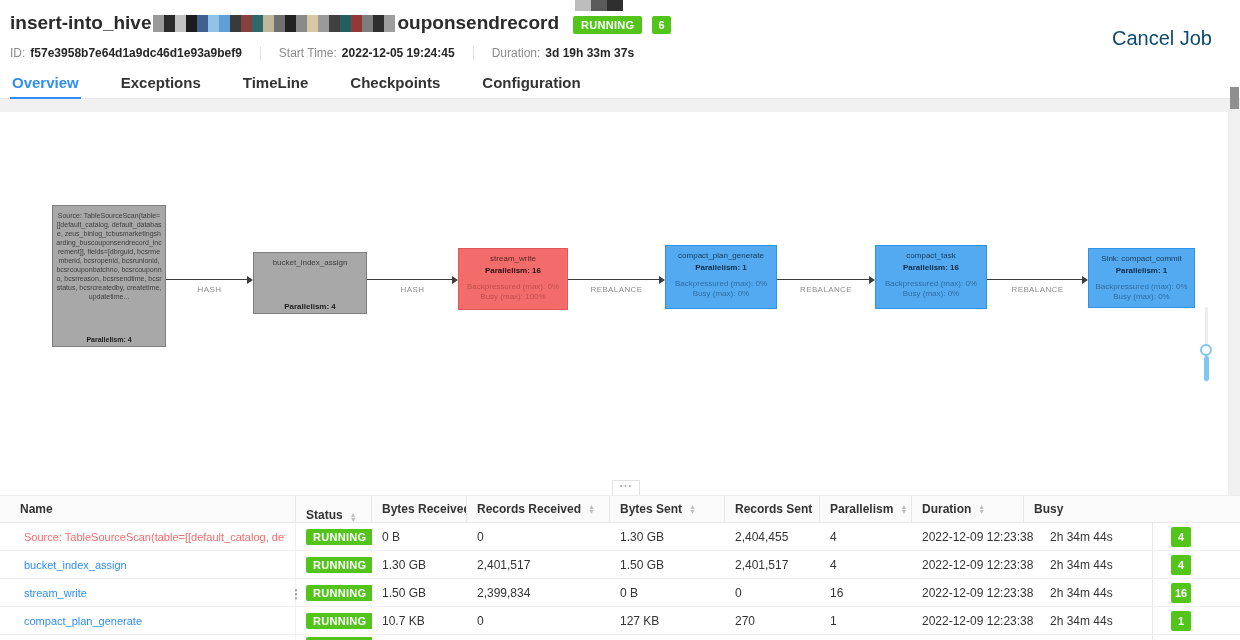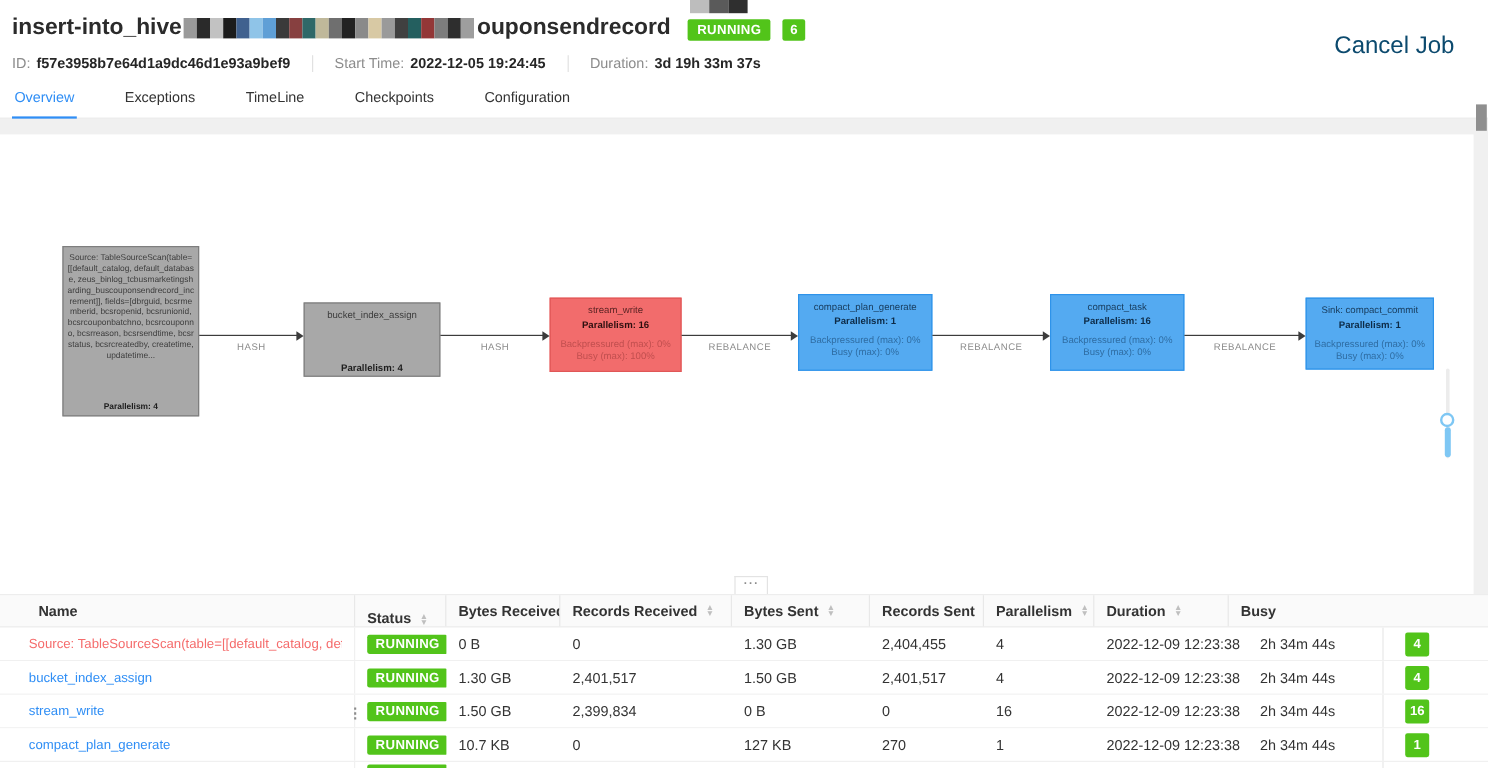--- a/index.html
+++ b/index.html
@@ -19,21 +19,21 @@
   .badge.count { padding:3px 6px; margin-left:10px; }
   .cancel-link { position:absolute; top:27px; right:28px; font-size:20px; color:#0c4a6e; cursor:pointer; }
 
   .meta-row { position:absolute; top:46px; left:10px; display:flex; align-items:center; font-size:12px; color:#8c8c8c; }
   .meta-row b { color:#262626; font-weight:700; margin-left:5px; }
   .meta-sep { display:inline-block; width:1px; height:14px; background:#e1e1e1; margin:0 18px; }
 
   
   .tabs { position:absolute; top:70px; left:0; width:1240px; height:29px;
     border-bottom:1px solid #e9e9e9; display:flex; padding-left:10px; }
-  .tab { font-size:12px; font-weight:400; color:#333; margin-right:38px; padding:4px 2px 0 2px;
+  .tab { font-size:15px; font-weight:700; color:#333; margin-right:38px; padding:4px 2px 0 2px;
     height:29px; cursor:pointer; }
   .tab.active { color:#2f8ef5; border-bottom:2px solid #2f8ef5; }
 
   
   .graph-area { position:absolute; top:99px; left:0; width:1240px; height:396px; background:#f0f0f0; }
   .graph-card { position:absolute; top:13px; left:0; width:1228px; height:383px; background:#fff; }
 
   .node { position:absolute; text-align:center; font-size:8px; line-height:10px; padding:5px 3px;
     overflow:hidden; cursor:pointer; }
   .node .n-title { word-break:break-all; }
@@ -68,21 +68,21 @@
     border:1px solid #e3e3e3; border-bottom:none; color:#8c8c8c; font-size:13px; line-height:9px;
     text-align:center; cursor:pointer; letter-spacing:1px; }
 
   
   .table { position:absolute; top:495px; left:0; width:1240px; }
   .thead { display:flex; height:28px; background:#fafafa; border-top:1px solid #ededed;
     border-bottom:1px solid #e8e8e8; }
   .th { display:flex; align-items:center; padding:0 10px; font-size:12px; font-weight:700; color:#333;
     border-right:1px solid #e8e8e8; overflow:hidden; white-space:nowrap; }
   .th:last-child { border-right:none; }
-  .th.name { padding-left:32px; }
+  .th.name { padding-left:20px; }
   .sorters { display:inline-flex; flex-direction:column; margin-left:7px; font-size:7px;
     line-height:5px; color:#bfbfbf; cursor:pointer; }
   .tr { display:flex; height:28px; border-bottom:1px solid #f0f0f0; background:#fff; }
   .td { display:flex; align-items:center; padding:0 10px; font-size:12px; color:#333;
     overflow:hidden; white-space:nowrap; }
   .td.name { padding-left:24px; border-right:1px solid #f0f0f0; }
   .td.name a { font-size:11px; text-decoration:none; cursor:pointer; overflow:hidden; white-space:nowrap; }
   .td.tasks { border-left:1px solid #e8e8e8; padding-left:18px; }
   .status-badge { background:#52c41a; color:#fff; font-size:11px; font-weight:700;
     padding:2px 7px; border-radius:2px; letter-spacing:.3px; }

